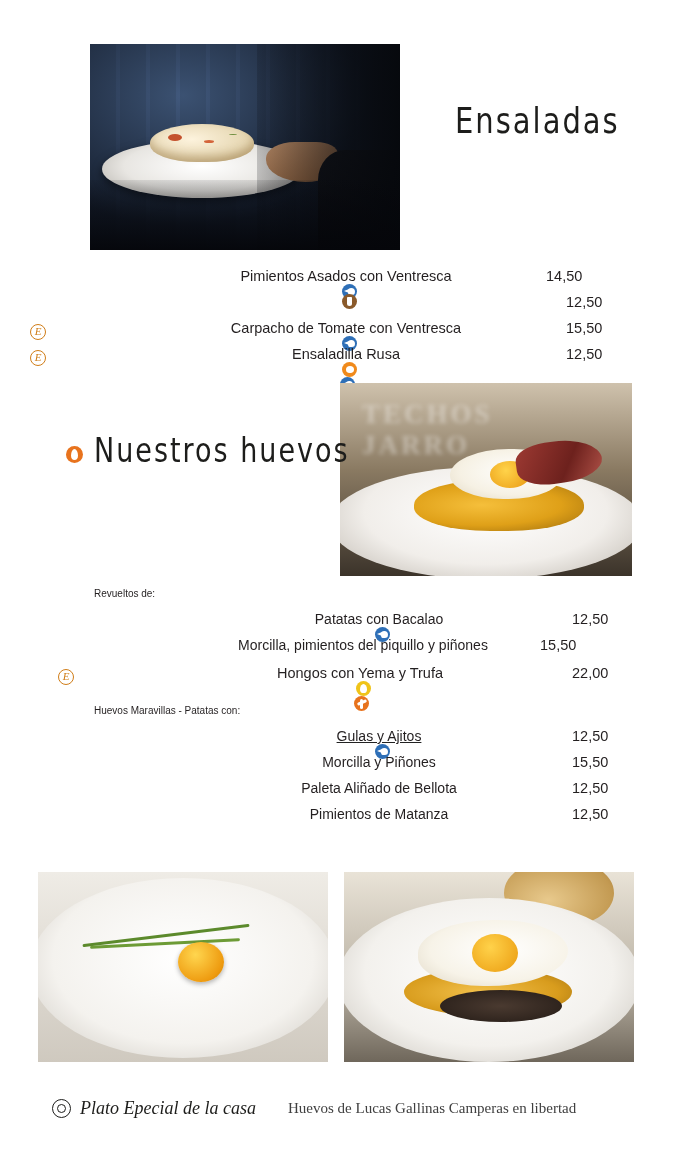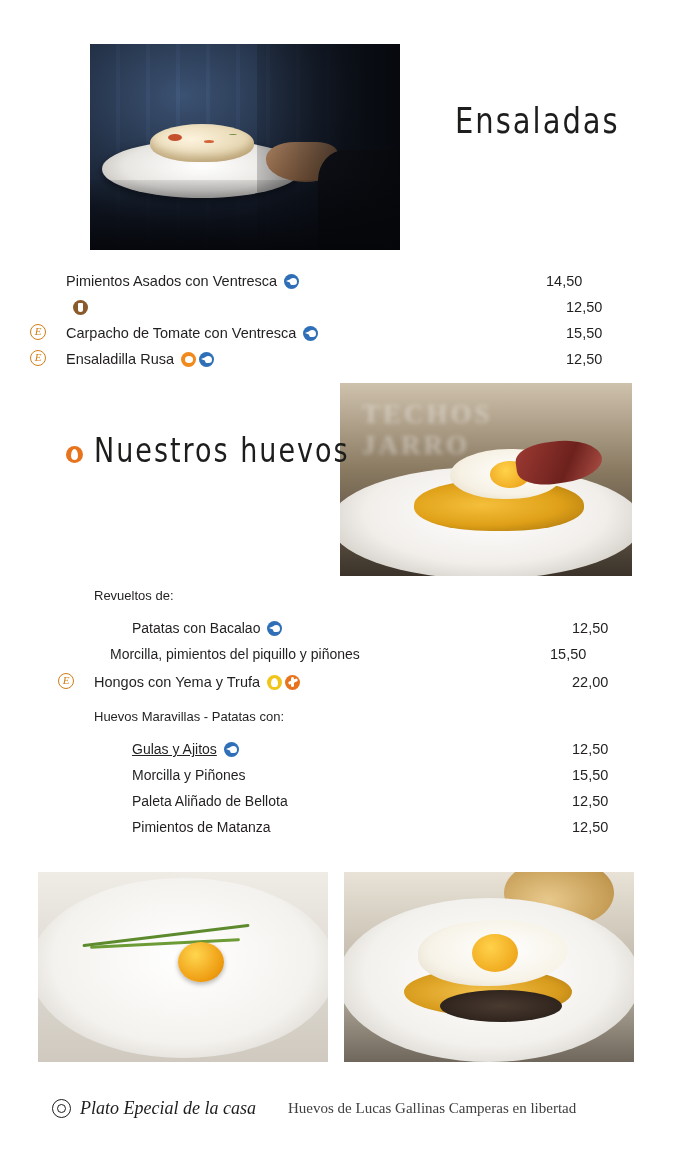--- a/index.html
+++ b/index.html
@@ -216,37 +216,38 @@
     font-size: 27px;
   }
 
   
   .sec { position: absolute; }
   .row {
     position: relative;
     height: 26px;
     display: flex;
     align-items: center;
+    flex-direction: column;
   }
   .item-name {
     font-family: "Liberation Sans", sans-serif;
     font-size: 14.5px;
     color: #231f20;
     white-space: nowrap;
   }
   .item-name.sub { font-size: 14px; }
   .price {
     position: absolute;
     font-family: "Liberation Sans", sans-serif;
     font-size: 14.5px;
     color: #231f20;
   }
   .group-label {
     font-family: "Liberation Sans", sans-serif;
-    font-size: 13px;
+    font-size: 10px;
     color: #231f20;
   }
 
   
   .badge {
     display: inline-block;
     width: 15px; height: 15px;
     border-radius: 50%;
     margin-left: 7px;
     vertical-align: middle;
@@ -448,21 +449,21 @@
   <div class="sec" id="sec-huevos" style="left:66px; top:588px; width:560px;">
 
     <div class="group-label" style="margin-left:28px; margin-bottom:12px;">Revueltos de:</div>
 
     <div class="row" style="margin-left:66px;">
       <span class="item-name sub">Patatas con Bacalao</span>
       <span class="badge fish"></span>
       <span class="price" style="left:440px;">12,50</span>
     </div>
 
-    <div class="row" style="margin-left:44px;text-align:right;">
+    <div class="row" style="margin-left:34px;text-align:right;">
       <span class="item-name sub">Morcilla, pimientos del piquillo y piñones</span>
       <span class="price" style="left:440px;">15,50</span>
     </div>
 
     <div class="row" style="margin-left:28px; margin-top:2px;">
       <span class="special-mark" style="left:-36px; top:4px;"></span>
       <span class="item-name">Hongos con Yema y Trufa</span>
       <span class="badge egg"></span>
       <span class="badge gluten" style="margin-left:3px;"></span>
       <span class="price" style="left:478px;">22,00</span>

